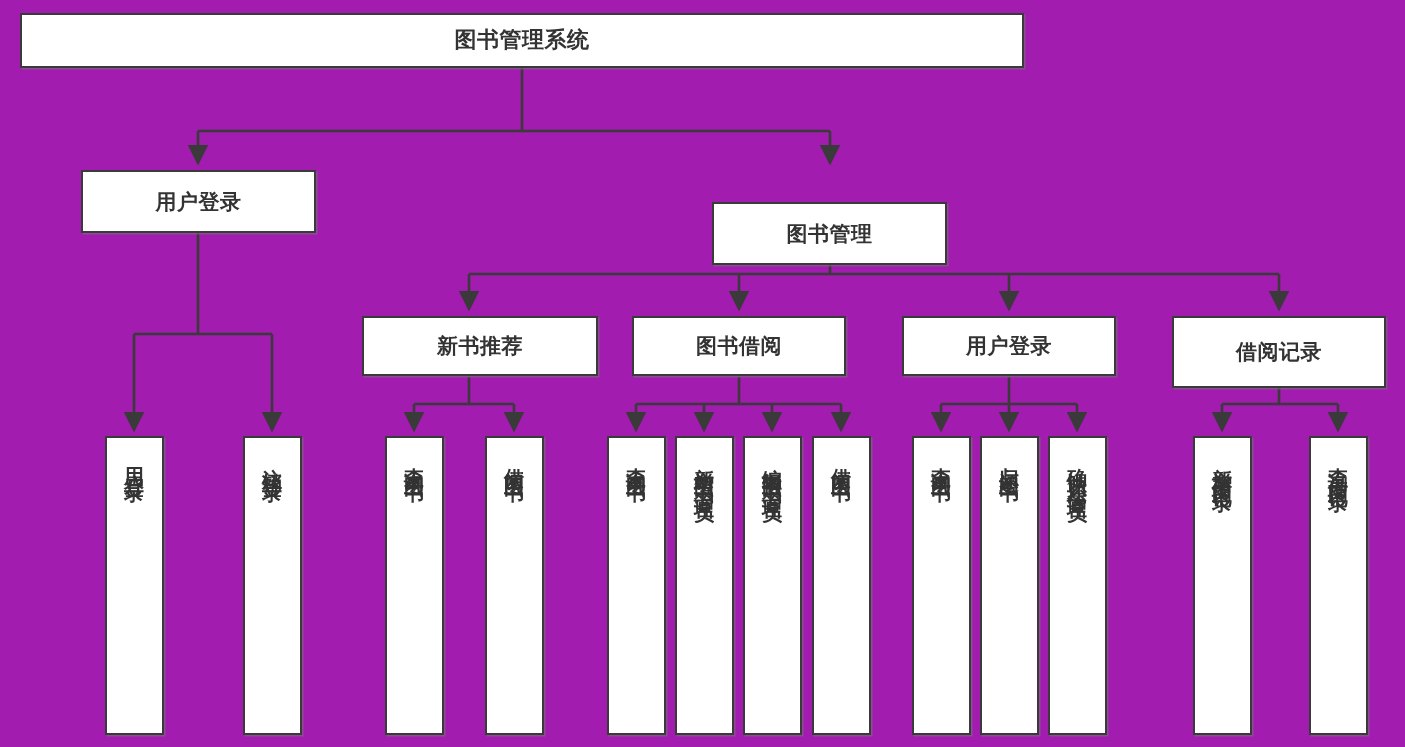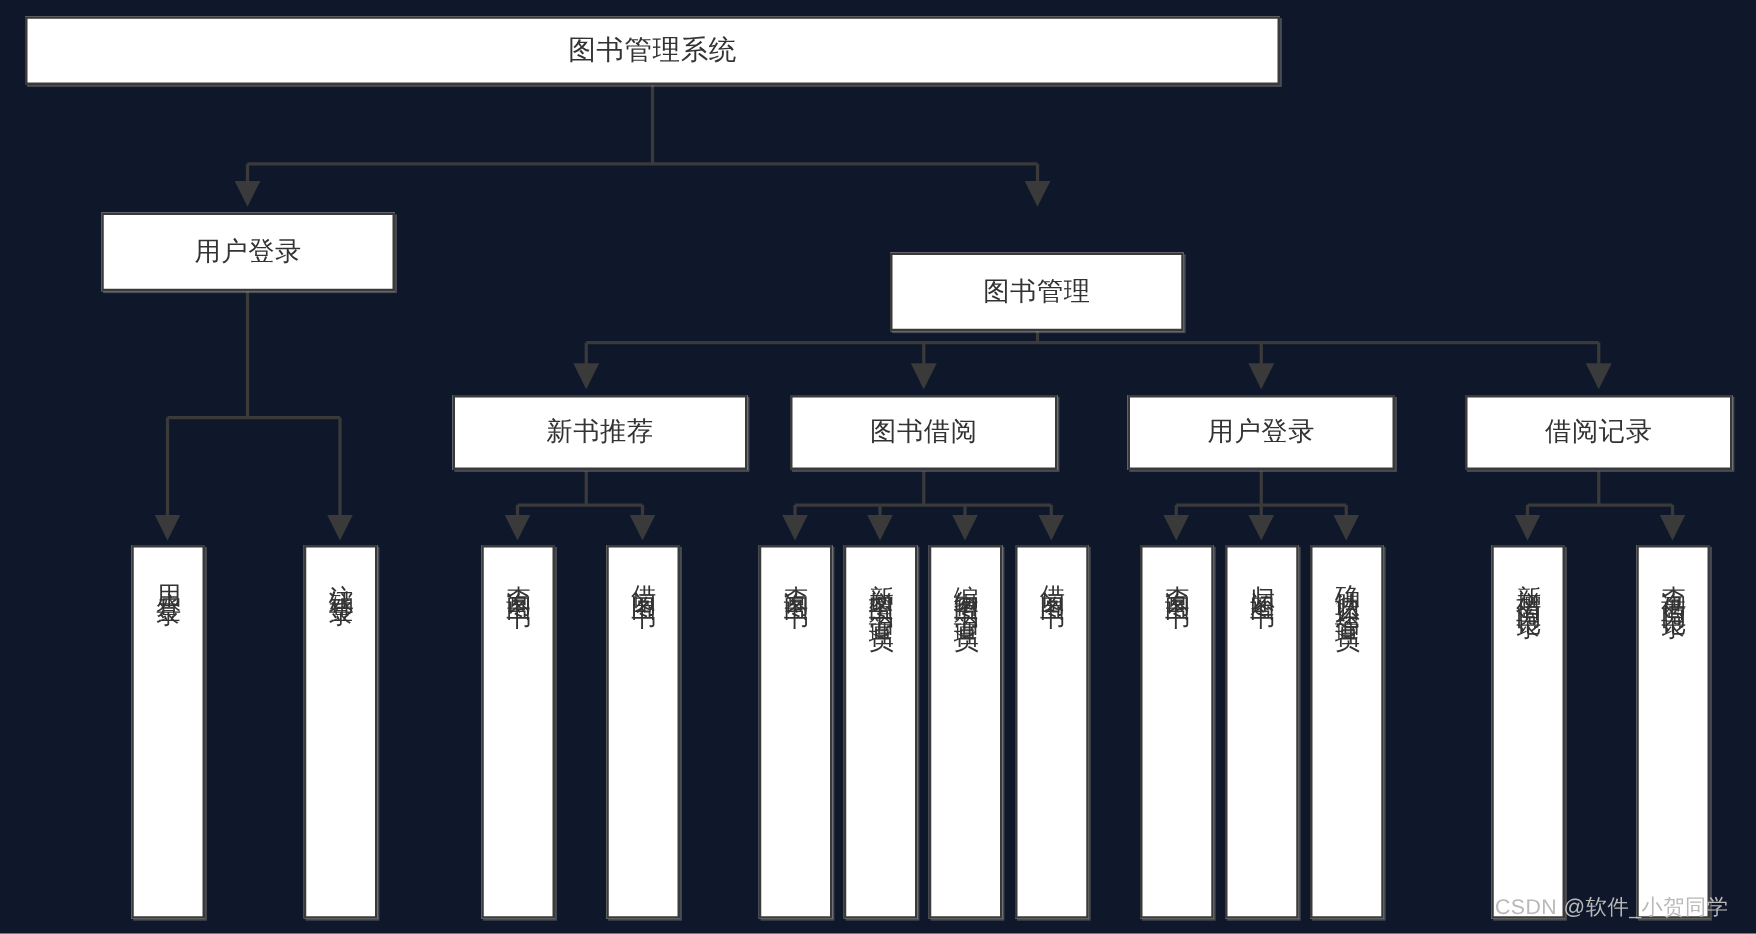--- a/index.html
+++ b/index.html
@@ -7,22 +7,23 @@
     padding: 0;
     background: #ffffff;
   }
   body {
     font-family: "Liberation Sans", "DejaVu Sans", sans-serif;
   }
   #canvas {
     position: relative;
     width: 1405px;
     height: 747px;
-    background: #0f172a;
+    background: #a21caf;
     overflow: hidden;
+    font-weight: bold;
   }
   #wires {
     position: absolute;
     left: 0;
     top: 0;
     width: 1405px;
     height: 747px;
     pointer-events: none;
   }
   .node {
@@ -135,21 +136,21 @@
 
   <div class="node" style="left:362px; top:316px; width:236px; height:60px;">
     <span class="label">新书推荐</span>
   </div>
   <div class="node" style="left:632px; top:316px; width:214px; height:60px;">
     <span class="label">图书借阅</span>
   </div>
   <div class="node" style="left:902px; top:316px; width:214px; height:60px;">
     <span class="label">用户登录</span>
   </div>
-  <div class="node" style="left:1172px; top:316px; width:214px; height:60px;">
+  <div class="node" style="left:1172px; top:316px; width:214px; height:72px;">
     <span class="label">借阅记录</span>
   </div>
 
   <div class="node vertical" style="left:105px; top:436px; width:59px; height:299px;">
     <span class="label">用户登录</span>
   </div>
   <div class="node vertical" style="left:243px; top:436px; width:59px; height:299px;">
     <span class="label">注销登录</span>
   </div>
 
@@ -183,15 +184,14 @@
     <span class="label">确认归还（管理员）</span>
   </div>
 
   <div class="node vertical" style="left:1193px; top:436px; width:59px; height:299px;">
     <span class="label">新增借阅记录</span>
   </div>
   <div class="node vertical" style="left:1309px; top:436px; width:59px; height:299px;">
     <span class="label">查询借阅记录</span>
   </div>
 
-  <div class="watermark">CSDN @软件_小贺同学</div>
 
 </div>
 
 </body></html>

